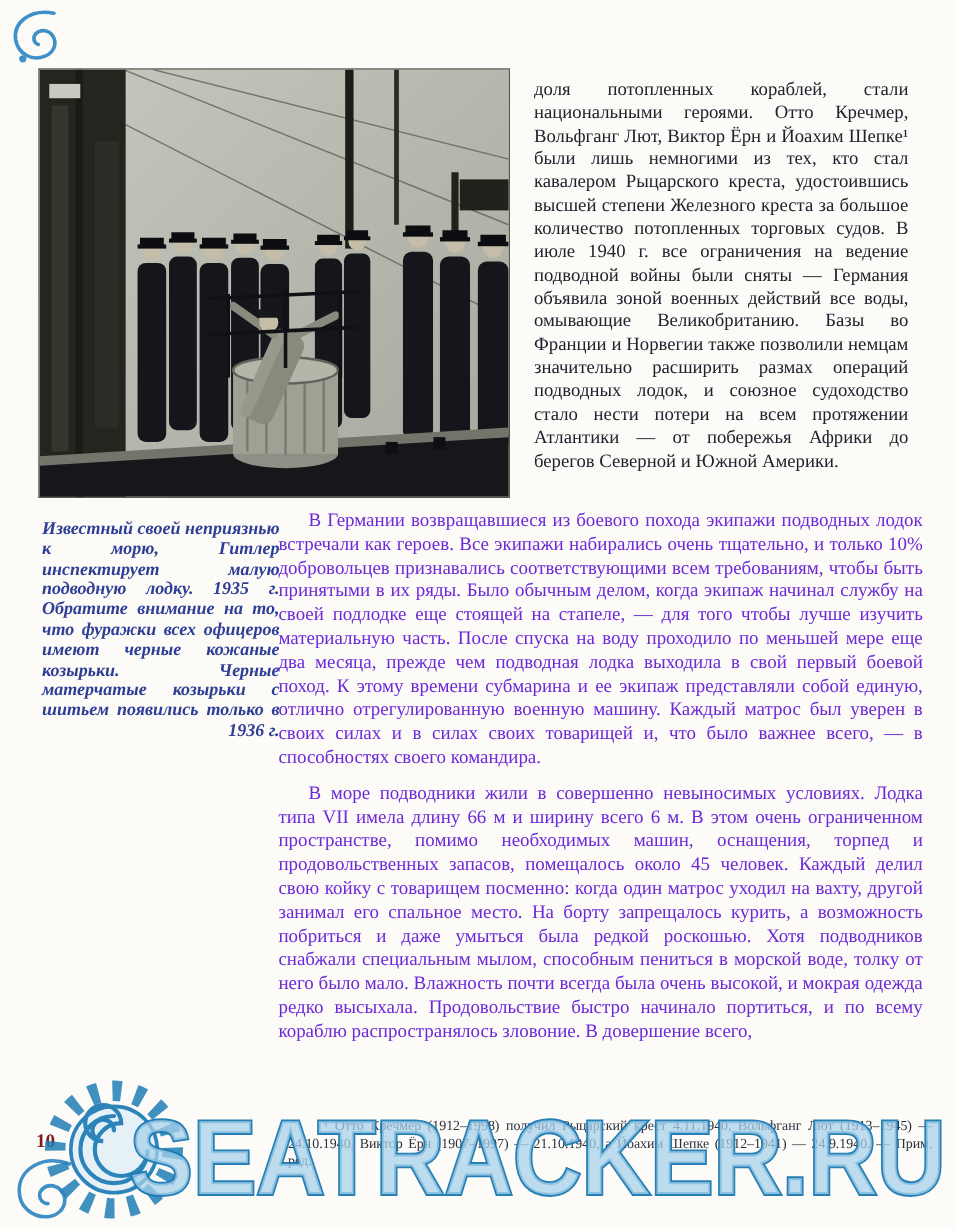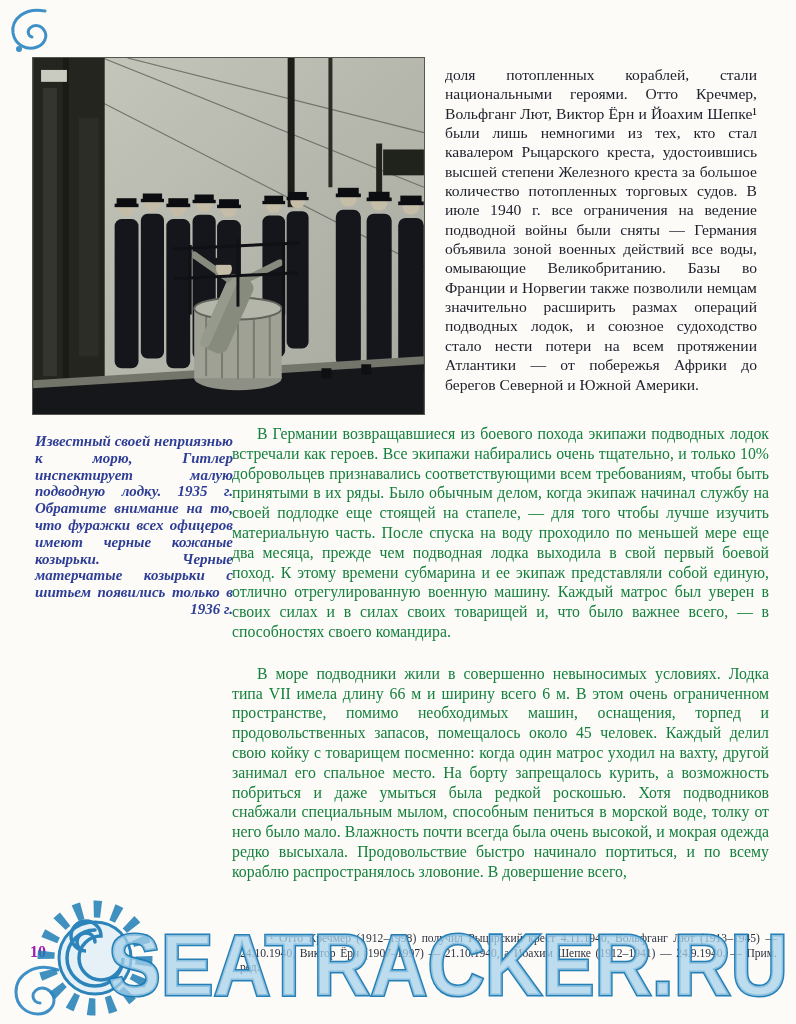--- a/index.html
+++ b/index.html
@@ -23,32 +23,32 @@
   
   .col-right { position:absolute; left:433px; top:53px; width:336px; }
   .col-right p {
     margin:12px; font-size:15.6px; line-height:19.35px;
     color:#20232f; text-align:justify; text-indent:0;
   }
   
   .body-block { position:absolute; left:232px; top:424px; width:537px; }
   .body-block p {
     margin:0; font-size:15.8px; line-height:19.8px;
-    color:#15803d; text-align:justify; text-indent:25px;
+    color:#6d28d9; text-align:justify; text-indent:25px;
   }
-  .body-block p.p2 { margin-top:22px; }
+  .body-block p.p2 { margin-top:10px; }
   
   .footnote {
     position:absolute; left:232px; top:924px; width:537px; margin:8px;
     font-size:11.6px; line-height:14.6px; color:#2c3140;
     text-align:justify; text-indent:30px;
   }
   .page-number {
     position:absolute; left:30px; top:942px;
-    font-weight:bold; font-size:16px; line-height:20px; color:#a21caf;
+    font-weight:bold; font-size:16px; line-height:20px; color:#7f1d1d;
   }
   
   .watermark { position:absolute; left:0; top:0; width:796px; height:1024px; pointer-events:none; z-index:4; }
   .wm-sun   { position:absolute; left:30px;  top:893px; width:130px; height:130px; opacity:.93; }
   .wm-text-svg { position:absolute; left:104px; top:909px; width:692px; height:112px; opacity:.95; }
   .wm-swirl { position:absolute; left:6px;  top:960px; width:62px;  height:62px;  opacity:.9; }
   .corner-ornament { position:absolute; left:5px; top:5px; width:50px; height:52px; opacity:.9; z-index:3; }
 </style>
 </head>
 <body>

